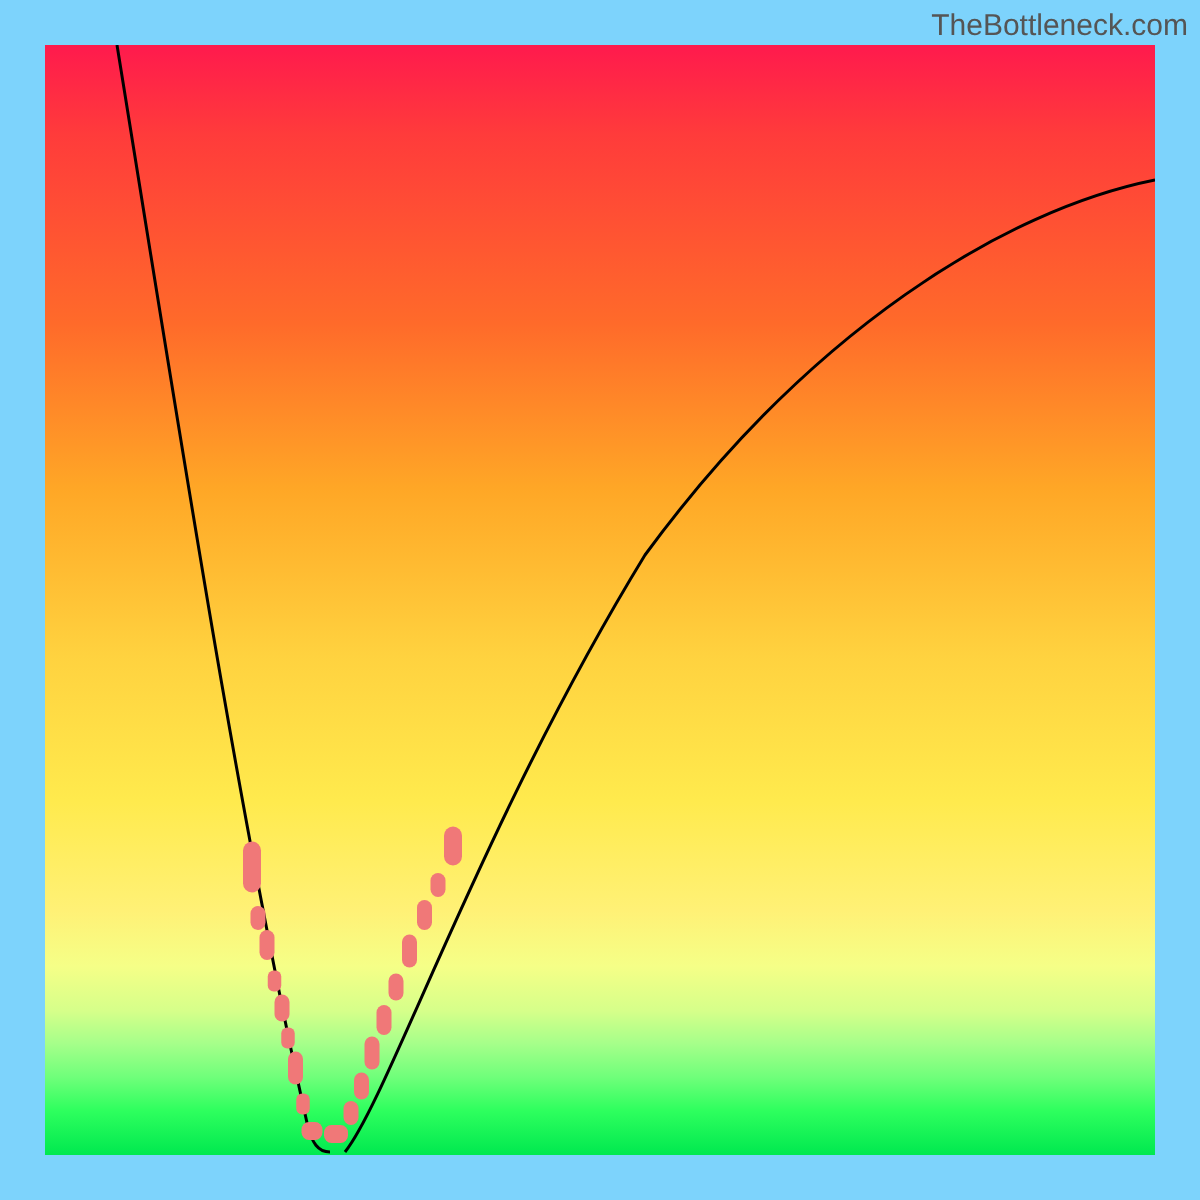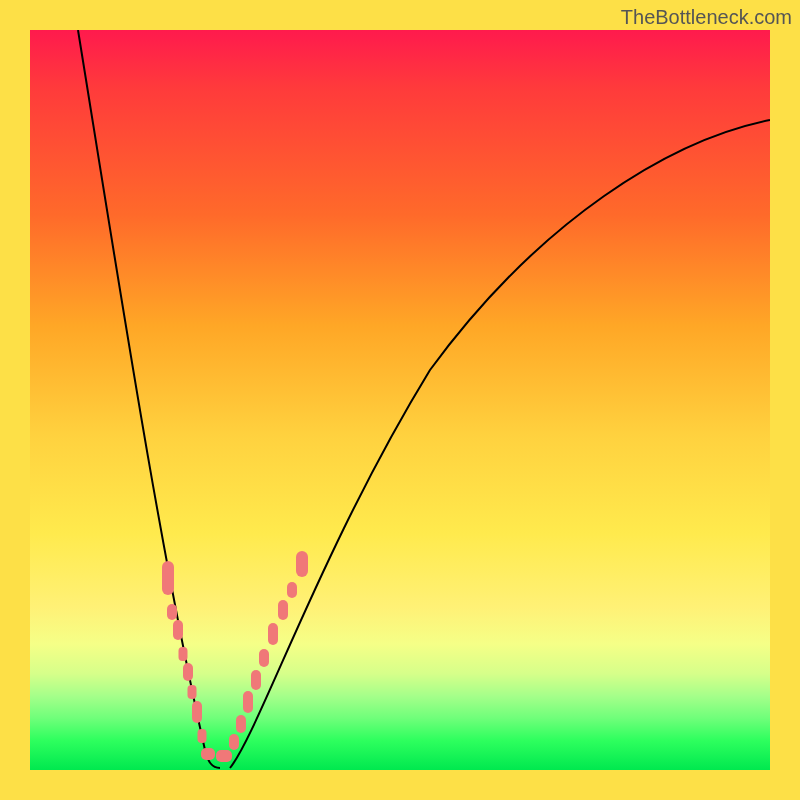--- a/index.html
+++ b/index.html
@@ -9,21 +9,21 @@
     height: 800px;
     overflow: hidden;
     background: #000;
     font-family: Arial, Helvetica, sans-serif;
   }
   .frame {
     position: absolute;
     top: 0; left: 0;
     width: 800px;
     height: 800px;
-    background: #fde047;
+    background: #7dd3fc;
   }
   .plot-area {
     position: absolute;
     top: 30px;
     left: 30px;
     width: 740px;
     height: 740px;
     overflow: hidden;
   }
   

